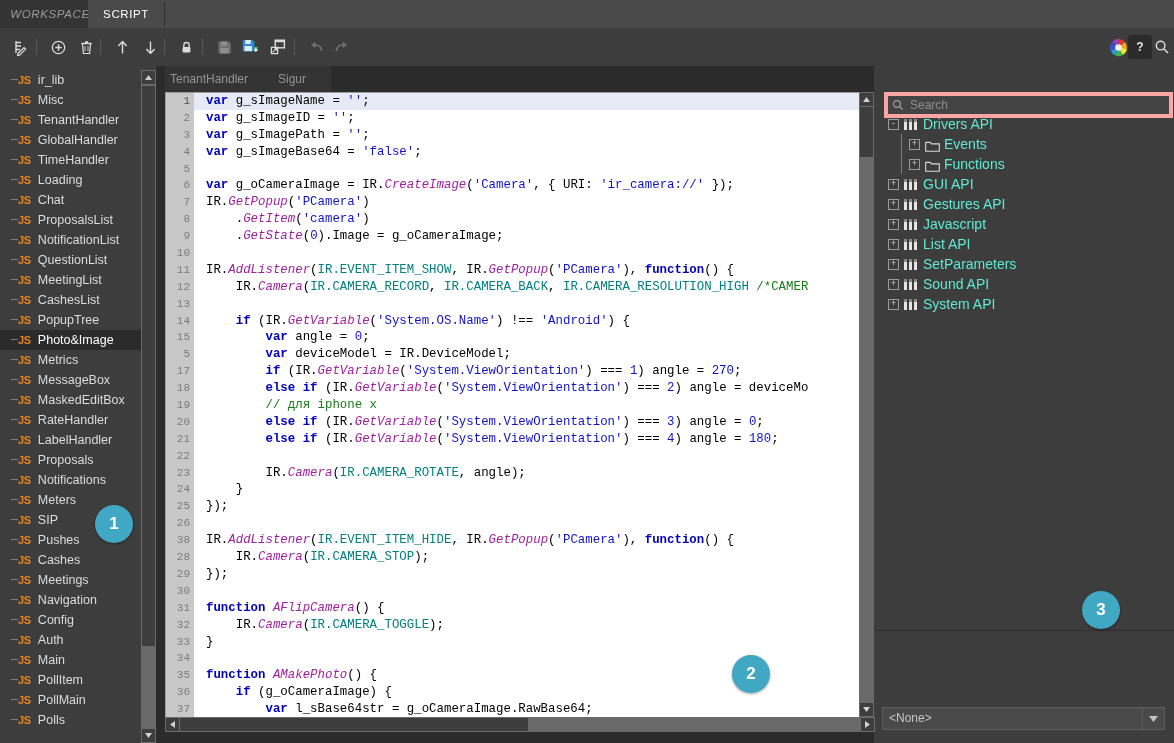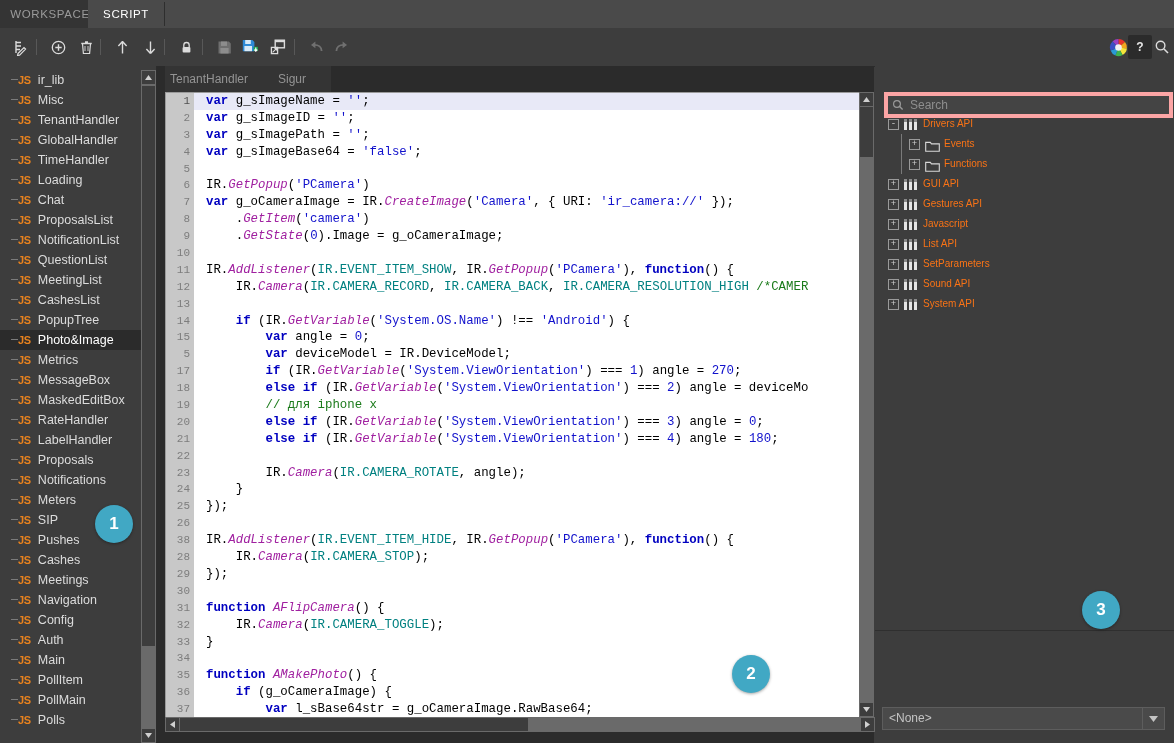--- a/index.html
+++ b/index.html
@@ -92,21 +92,21 @@
   .searchbox{position:absolute;left:9px;top:26px;width:281px;height:18px;background:#444444;
              border:4px solid #fca5a5;}
   .searchbox .sicon{position:absolute;left:4px;top:3px;}
   .searchbox .sph{position:absolute;left:22px;top:2px;font-size:12px;color:#8e8e8e;}
   .treewrap{position:absolute;left:9px;top:48px;width:281px;height:576px;overflow:hidden;}
   .trow{position:relative;height:20px;line-height:20px;white-space:nowrap;cursor:default;}
   .trow .exp{position:absolute;width:9px;height:9px;top:5px;border:1px solid #9a9a9a;
              background:#3d3d3d;color:#d0d0d0;font-size:9px;line-height:8px;text-align:center;
              font-family:"Liberation Mono", monospace;}
   .trow .vline{position:absolute;left:17px;top:0;width:1px;height:20px;background:#7a7a7a;}
-  .trow .lbl{font-size:10px;color:#f97316;position:absolute;}
+  .trow .lbl{font-size:14px;color:#5eead4;position:absolute;}
   .bookicon{position:absolute;top:5px;width:15px;height:11px;}
   .bookicon i{position:absolute;top:0;width:3px;height:11px;background:#e6e6e6;display:block;}
   .bookicon i:nth-child(1){left:0;}
   .bookicon i:nth-child(2){left:5px;}
   .bookicon i:nth-child(3){left:10px;}
   .bookicon b{position:absolute;top:0;width:3px;height:3px;background:#8a8a8a;display:block;}
   .foldericon{position:absolute;top:4px;width:15px;height:12px;}
 
   .rsep{position:absolute;left:875px;top:630px;width:299px;height:1px;background:#2f2f2f;}
   .combo{position:absolute;left:882px;top:707px;width:281px;height:21px;background:#4a4a4a;
@@ -119,21 +119,21 @@
   .badge{position:absolute;width:38px;height:38px;border-radius:50%;background:#41a8c4;
          color:#ffffff;font-size:17px;font-weight:bold;display:flex;align-items:center;
          justify-content:center;box-shadow:0 1px 3px rgba(0,0,0,.35);}
 </style>
 </head>
 <body>
 
 <div id="app">
 
   <div class="topbar">
-    <div class="ttab inactive" style="left:0;width:100px;">
+    <div class="ttab inactive" style="left:0;width:100px;font-style:italic;">
       <span>WORKSPACE</span>
     </div>
     <div class="ttab active" style="left:88px;width:76px;">
       <span>SCRIPT</span>
     </div>
     <div class="sep" style="left:164px;"></div>
   </div>
 
   <div class="toolbar">
 
@@ -349,22 +349,22 @@
           <div class="gl">35</div>
           <div class="gl">36</div>
           <div class="gl">37</div>
         </div>
       <div class="codearea" id="codearea">
           <div class="cline hl"><span class="kw">var </span><span class="pl">g_sImageName </span><span class="op">= </span><span class="str">''</span><span class="pl">;</span></div>
           <div class="cline"><span class="kw">var </span><span class="pl">g_sImageID </span><span class="op">= </span><span class="str">''</span><span class="pl">;</span></div>
           <div class="cline"><span class="kw">var </span><span class="pl">g_sImagePath </span><span class="op">= </span><span class="str">''</span><span class="pl">;</span></div>
           <div class="cline"><span class="kw">var </span><span class="pl">g_sImageBase64 </span><span class="op">= </span><span class="str">'false'</span><span class="pl">;</span></div>
           <div class="cline">&nbsp;</div>
+          <div class="cline"><span class="kw">var </span><span class="pl">g_oCameraImage </span><span class="op">= </span><span class="pl">IR.</span><span class="fn">CreateImage</span><span class="pl">(</span><span class="str">'Camera'</span><span class="pl">, { URI: </span><span class="str">'ir_camera://'</span><span class="pl"> });</span></div>
           <div class="cline"><span class="pl">IR.</span><span class="fn">GetPopup</span><span class="pl">(</span><span class="str">'PCamera'</span><span class="pl">)</span></div>
-          <div class="cline"><span class="kw">var </span><span class="pl">g_oCameraImage </span><span class="op">= </span><span class="pl">IR.</span><span class="fn">CreateImage</span><span class="pl">(</span><span class="str">'Camera'</span><span class="pl">, { URI: </span><span class="str">'ir_camera://'</span><span class="pl"> });</span></div>
           <div class="cline"><span class="pl">    .</span><span class="fn">GetItem</span><span class="pl">(</span><span class="str">'camera'</span><span class="pl">)</span></div>
           <div class="cline"><span class="pl">    .</span><span class="fn">GetState</span><span class="pl">(</span><span class="num">0</span><span class="pl">).Image = g_oCameraImage;</span></div>
           <div class="cline">&nbsp;</div>
           <div class="cline"><span class="pl">IR.</span><span class="fn">AddListener</span><span class="pl">(</span><span class="obj">IR.EVENT_ITEM_SHOW</span><span class="pl">, IR.</span><span class="fn">GetPopup</span><span class="pl">(</span><span class="str">'PCamera'</span><span class="pl">), </span><span class="kw">function</span><span class="pl">() {</span></div>
           <div class="cline"><span class="pl">    IR.</span><span class="fn">Camera</span><span class="pl">(</span><span class="obj">IR.CAMERA_RECORD</span><span class="pl">, </span><span class="obj">IR.CAMERA_BACK</span><span class="pl">, </span><span class="obj">IR.CAMERA_RESOLUTION_HIGH</span><span class="cmt"> /*CAMER</span></div>
           <div class="cline">&nbsp;</div>
           <div class="cline"><span class="pl">    </span><span class="kw">if</span><span class="pl"> (IR.</span><span class="fn">GetVariable</span><span class="pl">(</span><span class="str">'System.OS.Name'</span><span class="pl">) </span><span class="op">!== </span><span class="str">'Android'</span><span class="pl">) {</span></div>
           <div class="cline"><span class="pl">        </span><span class="kw">var </span><span class="pl">angle = </span><span class="num">0</span><span class="pl">;</span></div>
           <div class="cline"><span class="pl">        </span><span class="kw">var </span><span class="pl">deviceModel = IR.DeviceModel;</span></div>
           <div class="cline"><span class="pl">        </span><span class="kw">if</span><span class="pl"> (IR.</span><span class="fn">GetVariable</span><span class="pl">(</span><span class="str">'System.ViewOrientation'</span><span class="pl">) </span><span class="op">=== </span><span class="num">1</span><span class="pl">) angle = </span><span class="num">270</span><span class="pl">;</span></div>

